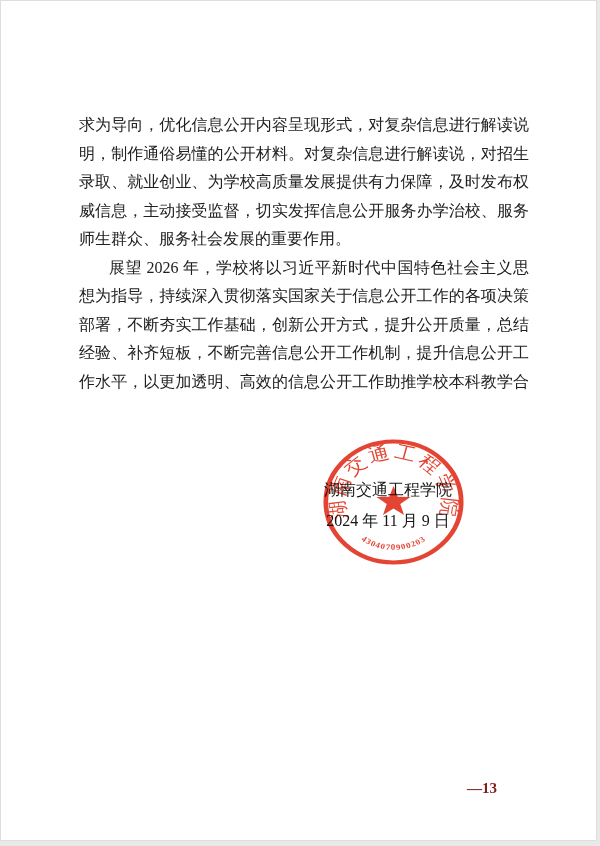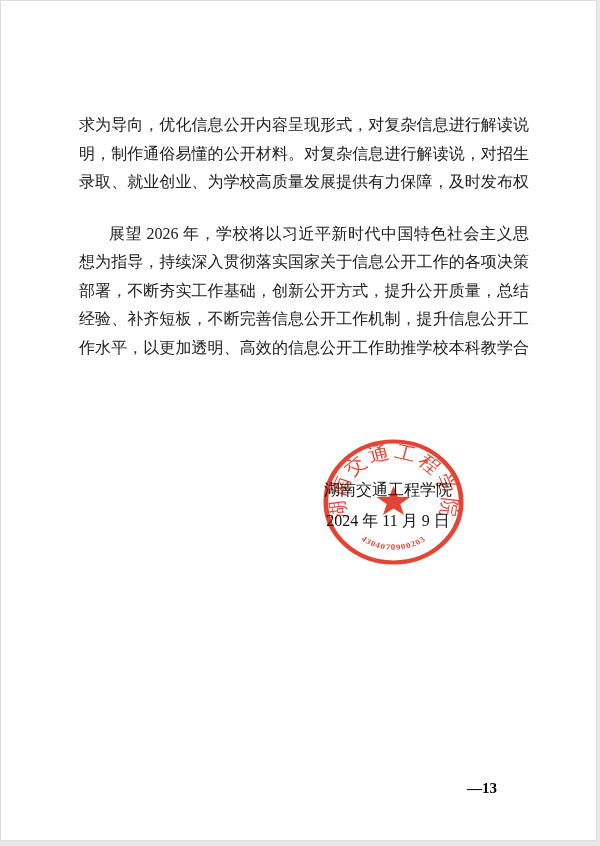--- a/index.html
+++ b/index.html
@@ -21,21 +21,21 @@
   .body-text {
     position: absolute;
     left: 78px; top: 110px;
     width: 450px;
     font-size: 16px;
     line-height: 28.5px;
     color: #212121;
   }
   .line { text-align: justify; text-align-last: justify; }
   .line.last { text-align-last: left; }
-  .line.indent { text-indent: 30px; margin-top: 23px; }
+  .line.indent { text-indent: 30px; }
   .signature {
     position: absolute;
     left: 292px; top: 473px;
     width: 190px;
     text-align: center;
     font-size: 16px;
     line-height: 31px;
     color: #161616;
     z-index: 1;
   }
@@ -46,33 +46,35 @@
     z-index: 2;
     mix-blend-mode: multiply;
     opacity: 0.95;
   }
   .seal text { font-family: "Liberation Serif", "DejaVu Serif", serif; }
   .page-number {
     position: absolute;
     left: 466px; top: 779px;
     font-size: 15px;
     font-weight: bold;
-    color: #000000;
+    color: #7f1d1d;
     z-index: 1;
   }
 </style>
 </head>
 <body>
 
 <div class="page">
 
   <div class="body-text">
       <div class="line">求为导向，优化信息公开内容呈现形式，对复杂信息进行解读说</div>
       <div class="line">明，制作通俗易懂的公开材料。对复杂信息进行解读说，对招生</div>
       <div class="line">录取、就业创业、为学校高质量发展提供有力保障，及时发布权</div>
+      <div class="line">威信息，主动接受监督，切实发挥信息公开服务办学治校、服务</div>
+      <div class="line last">师生群众、服务社会发展的重要作用。</div>
       <div class="line indent">展望 2026 年，学校将以习近平新时代中国特色社会主义思</div>
       <div class="line">想为指导，持续深入贯彻落实国家关于信息公开工作的各项决策</div>
       <div class="line">部署，不断夯实工作基础，创新公开方式，提升公开质量，总结</div>
       <div class="line">经验、补齐短板，不断完善信息公开工作机制，提升信息公开工</div>
       <div class="line">作水平，以更加透明、高效的信息公开工作助推学校本科教学合</div>
     </div>
 
   <div class="signature">
     <div>湖南交通工程学院</div>
     <div>2024 年 11 月 9 日</div>

